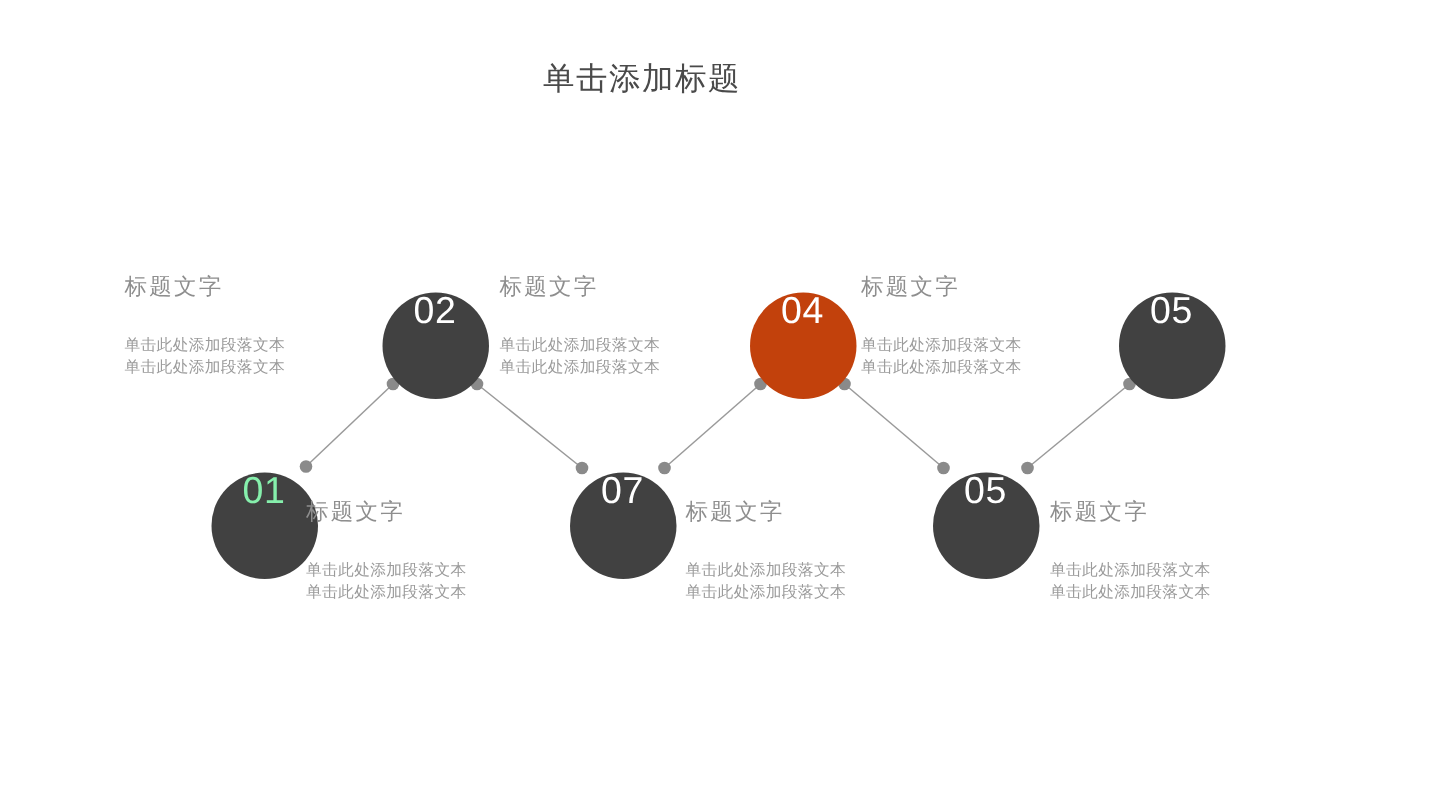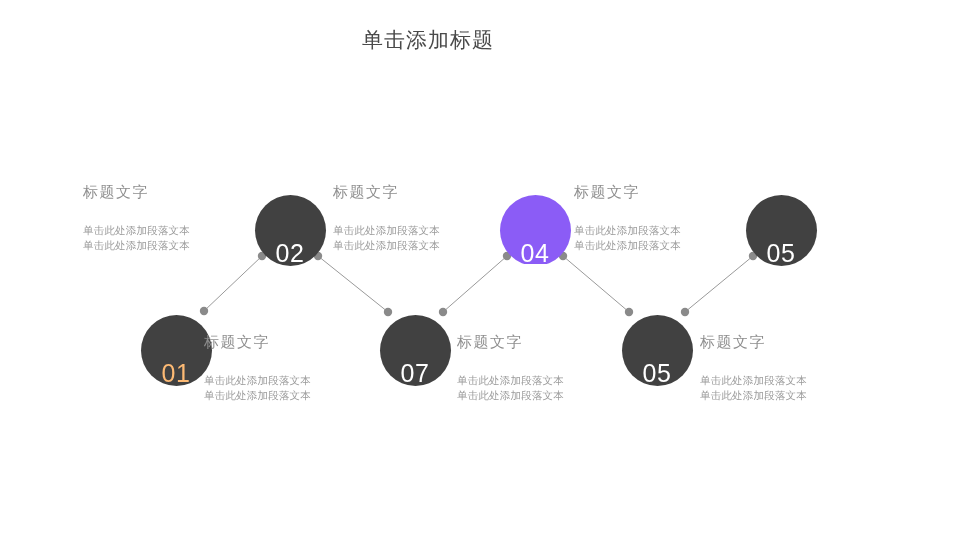--- a/index.html
+++ b/index.html
@@ -15,21 +15,21 @@
   }
   #slide {
     position: relative;
     width: 960px;
     height: 540px;
     background: #ffffff;
   }
   #slide-title {
     position: absolute;
     left: 0;
-    top: 26px;
+    top: 38px;
     width: 856px;
     text-align: center;
     font-size: 21px;
     letter-spacing: 1px;
     color: #4a4a4a;
     font-weight: 400;
     white-space: nowrap;
   }
   #connectors {
     position: absolute;
@@ -41,21 +41,21 @@
   .node-circle {
     position: absolute;
     width: 71px;
     height: 71px;
     border-radius: 50%;
     background: #414141;
     color: #ffffff;
     font-size: 25px;
     letter-spacing: 0.5px;
     display: flex;
-    align-items: flex-end;
+    align-items: flex-start;
     justify-content: center;
     font-weight: 400;
     line-height: 1;
   }
   .text-block {
     position: absolute;
     width: 190px;
   }
   .tb-heading {
     font-size: 15px;
@@ -106,30 +106,30 @@
         <circle cx="629" cy="312" r="4.2" fill="#8a8a8a"></circle>
       </g>
       <g>
         <line x1="685" y1="312" x2="753" y2="256" stroke="#9a9a9a" stroke-width="1"></line>
         <circle cx="685" cy="312" r="4.2" fill="#8a8a8a"></circle>
         <circle cx="753" cy="256" r="4.2" fill="#8a8a8a"></circle>
       </g>
     </svg>
 
   <div id="circles-layer">
-      <div class="node-circle" style="left: 140.5px; top: 314.5px; background: rgb(65, 65, 65); color: #fdba74;">
+      <div class="node-circle" style="left: 140.5px; top: 314.5px; background: rgb(65, 65, 65); color: #86efac;">
         <span>01</span>
       </div>
       <div class="node-circle" style="left: 254.5px; top: 194.5px; background: rgb(65, 65, 65); color: rgb(255, 255, 255);">
         <span>02</span>
       </div>
       <div class="node-circle" style="left: 379.5px; top: 314.5px; background: rgb(65, 65, 65); color: rgb(255, 255, 255);">
         <span>07</span>
       </div>
-      <div class="node-circle" style="left: 499.5px; top: 194.5px; background: #8b5cf6; color: rgb(255, 255, 255); text-decoration: underline;">
+      <div class="node-circle" style="left: 499.5px; top: 194.5px; background: #c2410c; color: rgb(255, 255, 255);">
         <span>04</span>
       </div>
       <div class="node-circle" style="left: 621.5px; top: 314.5px; background: rgb(65, 65, 65); color: rgb(255, 255, 255);">
         <span>05</span>
       </div>
       <div class="node-circle" style="left: 745.5px; top: 194.5px; background: rgb(65, 65, 65); color: rgb(255, 255, 255);">
         <span>05</span>
       </div>
     </div>
 

